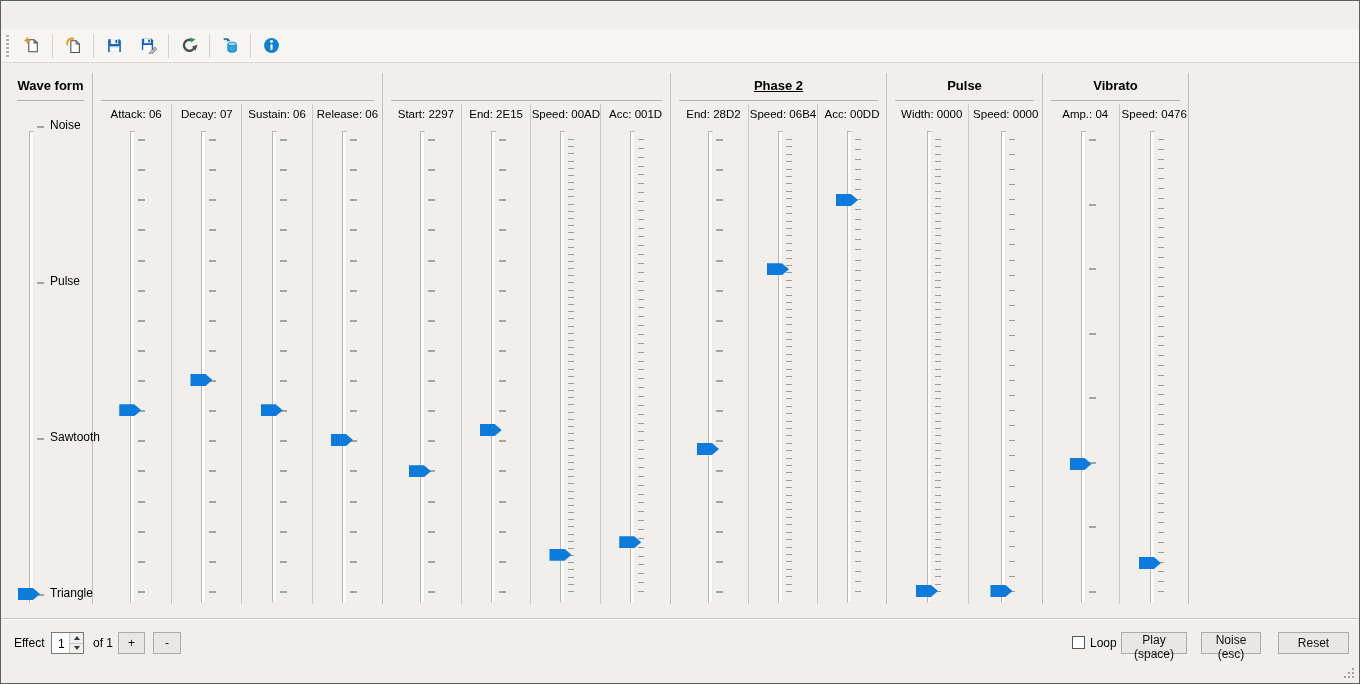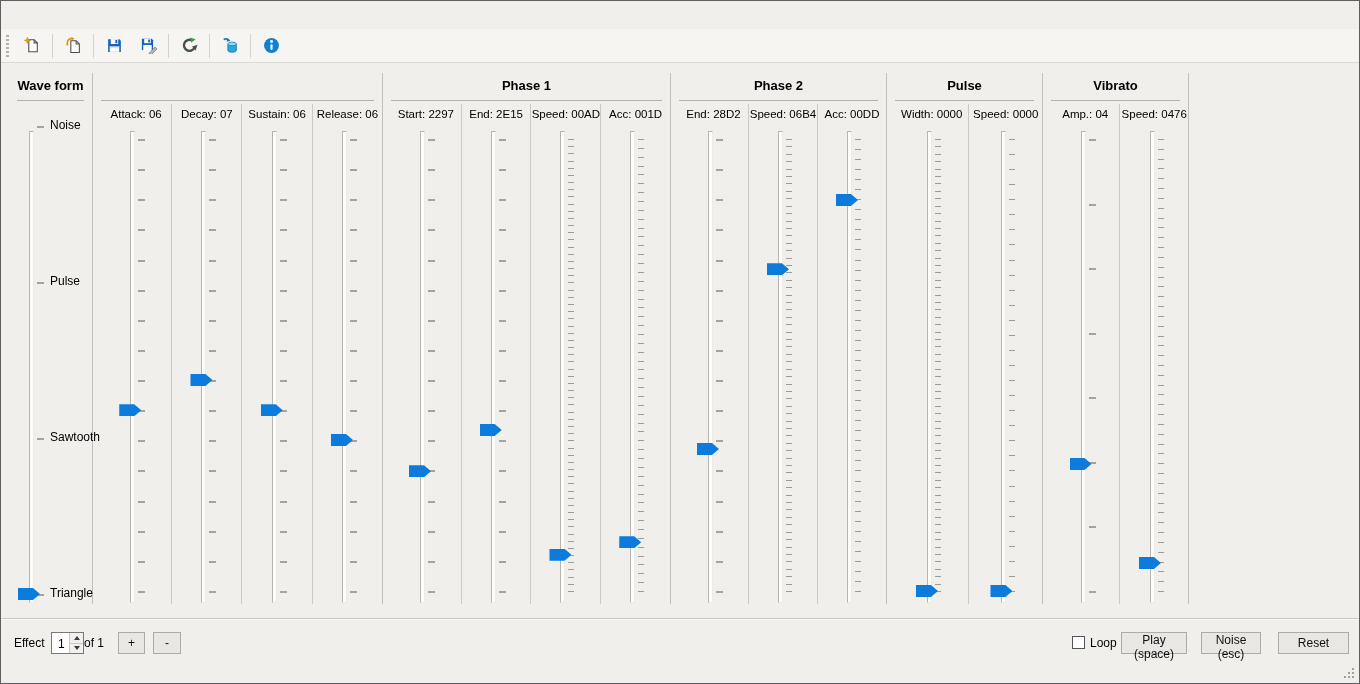--- a/index.html
+++ b/index.html
@@ -251,21 +251,20 @@
               <div class="tick" style="left: 37.25px; top: 380.6px;"></div>
               <div class="tick" style="left: 37.25px; top: 410.733px;"></div>
               <div class="tick" style="left: 37.25px; top: 440.867px;"></div>
               <div class="tick" style="left: 37.25px; top: 471px;"></div>
               <div class="handle" style="left: 18.25px; top: 314.032px;"></div>
             </div>
           </div>
         </div>
       </div>
       <div class="group" style="width: 288px;">
-        <div class="gtitle">Phase 1</div>
         <div class="gunderline"></div>
         <div class="gcols">
           <div class="scol" style="width: 72px;">
             <div class="slabel">Start: 2297</div>
             <div class="sarea">
               <div class="strack" style="left: 29px;"></div>
               <div class="tick" style="left: 37px; top: 19px;"></div>
               <div class="tick" style="left: 37px; top: 49.1333px;"></div>
               <div class="tick" style="left: 37px; top: 79.2667px;"></div>
               <div class="tick" style="left: 37px; top: 109.4px;"></div>
@@ -432,21 +431,21 @@
               <div class="tick thin" style="left: 37px; top: 435.549px;"></div>
               <div class="tick thin" style="left: 37px; top: 444.412px;"></div>
               <div class="tick thin" style="left: 37px; top: 453.275px;"></div>
               <div class="tick thin" style="left: 37px; top: 462.137px;"></div>
               <div class="tick thin" style="left: 37px; top: 471px;"></div>
               <div class="handle" style="left: 18px; top: 416.184px;"></div>
             </div>
           </div>
         </div>
       </div>
-      <div class="group" style="width: 216px;">
+      <div class="group" style="width: 216px; text-decoration: underline;">
         <div class="gtitle">Phase 2</div>
         <div class="gunderline"></div>
         <div class="gcols">
           <div class="scol" style="width: 72px;">
             <div class="slabel">End: 28D2</div>
             <div class="sarea">
               <div class="strack" style="left: 29px;"></div>
               <div class="tick" style="left: 37px; top: 19px;"></div>
               <div class="tick" style="left: 37px; top: 49.1333px;"></div>
               <div class="tick" style="left: 37px; top: 79.2667px;"></div>
@@ -787,21 +786,21 @@
       <span class="spinval">1</span>
       <div class="spinbtns">
         <div class="spinbtn">
             <span class="arrow-up"></span>
           </div>
         <div class="spinbtn">
             <span class="arrow-down"></span>
           </div>
       </div>
     </div>
-    <span class="flabel" style="left:83px">of 1</span>
+    <span class="flabel" style="left:92px">of 1</span>
     <button class="btn" style="left:117px;width:27px">+</button>
     <button class="btn" style="left:152px;width:28px">-</button>
 
     <span class="checkbox"></span>
     <span class="flabel" style="left:1089px">Loop</span>
     <button class="btn" style="left:1120px;width:66px">Play (space)</button>
     <button class="btn" style="left:1200px;width:60px">Noise (esc)</button>
     <button class="btn" style="left:1277px;width:71px">Reset</button>
   </div>
 

